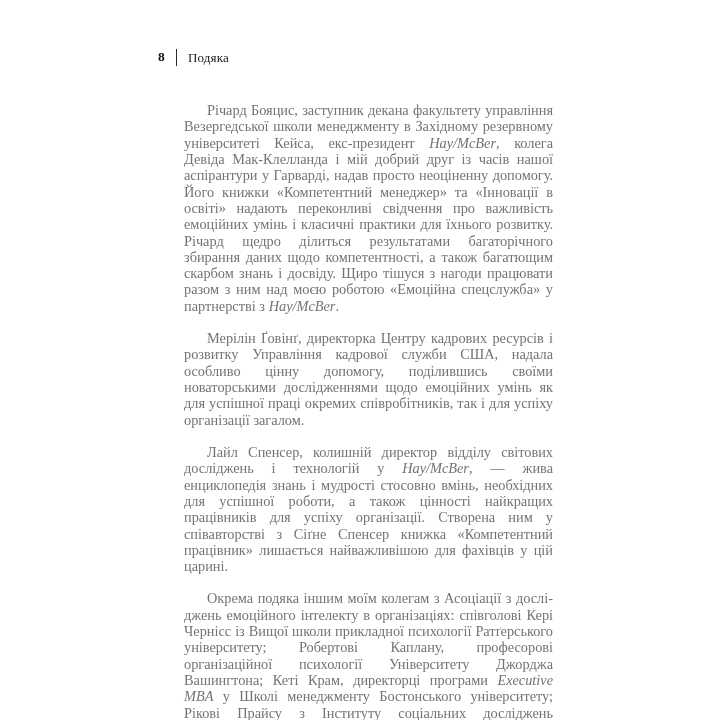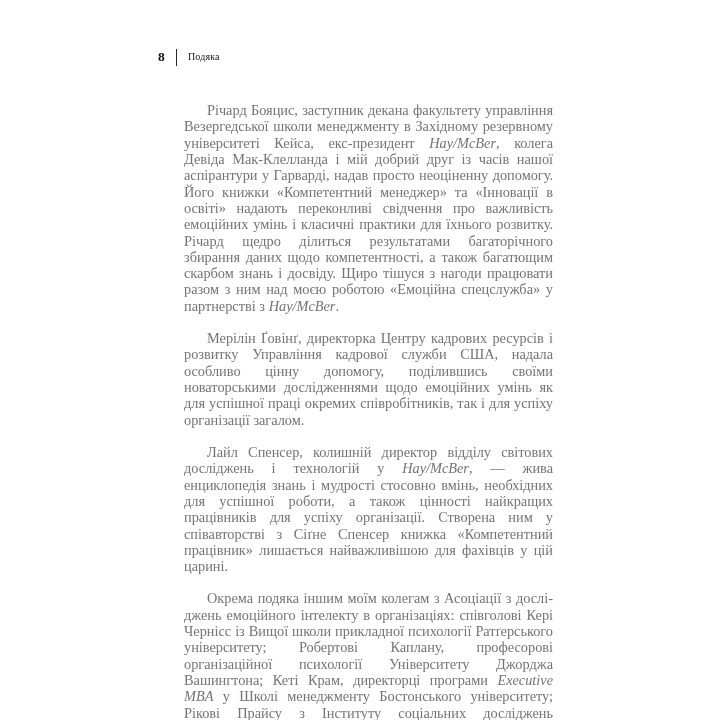--- a/index.html
+++ b/index.html
@@ -37,21 +37,21 @@
     text-align: right;
   }
   .head-rule {
     width: 1px;
     height: 17px;
     background: #2a2a2a;
     margin: 0 11px 0 11px;
     flex: 0 0 auto;
   }
   .head-title {
-    font-size: 10px;
+    font-size: 13px;
     line-height: 1;
     color: #1a1a1a;
     letter-spacing: 0.15px;
   }
 
   
   .text-block {
     position: absolute;
     left: 168px;
     top: 86px;

